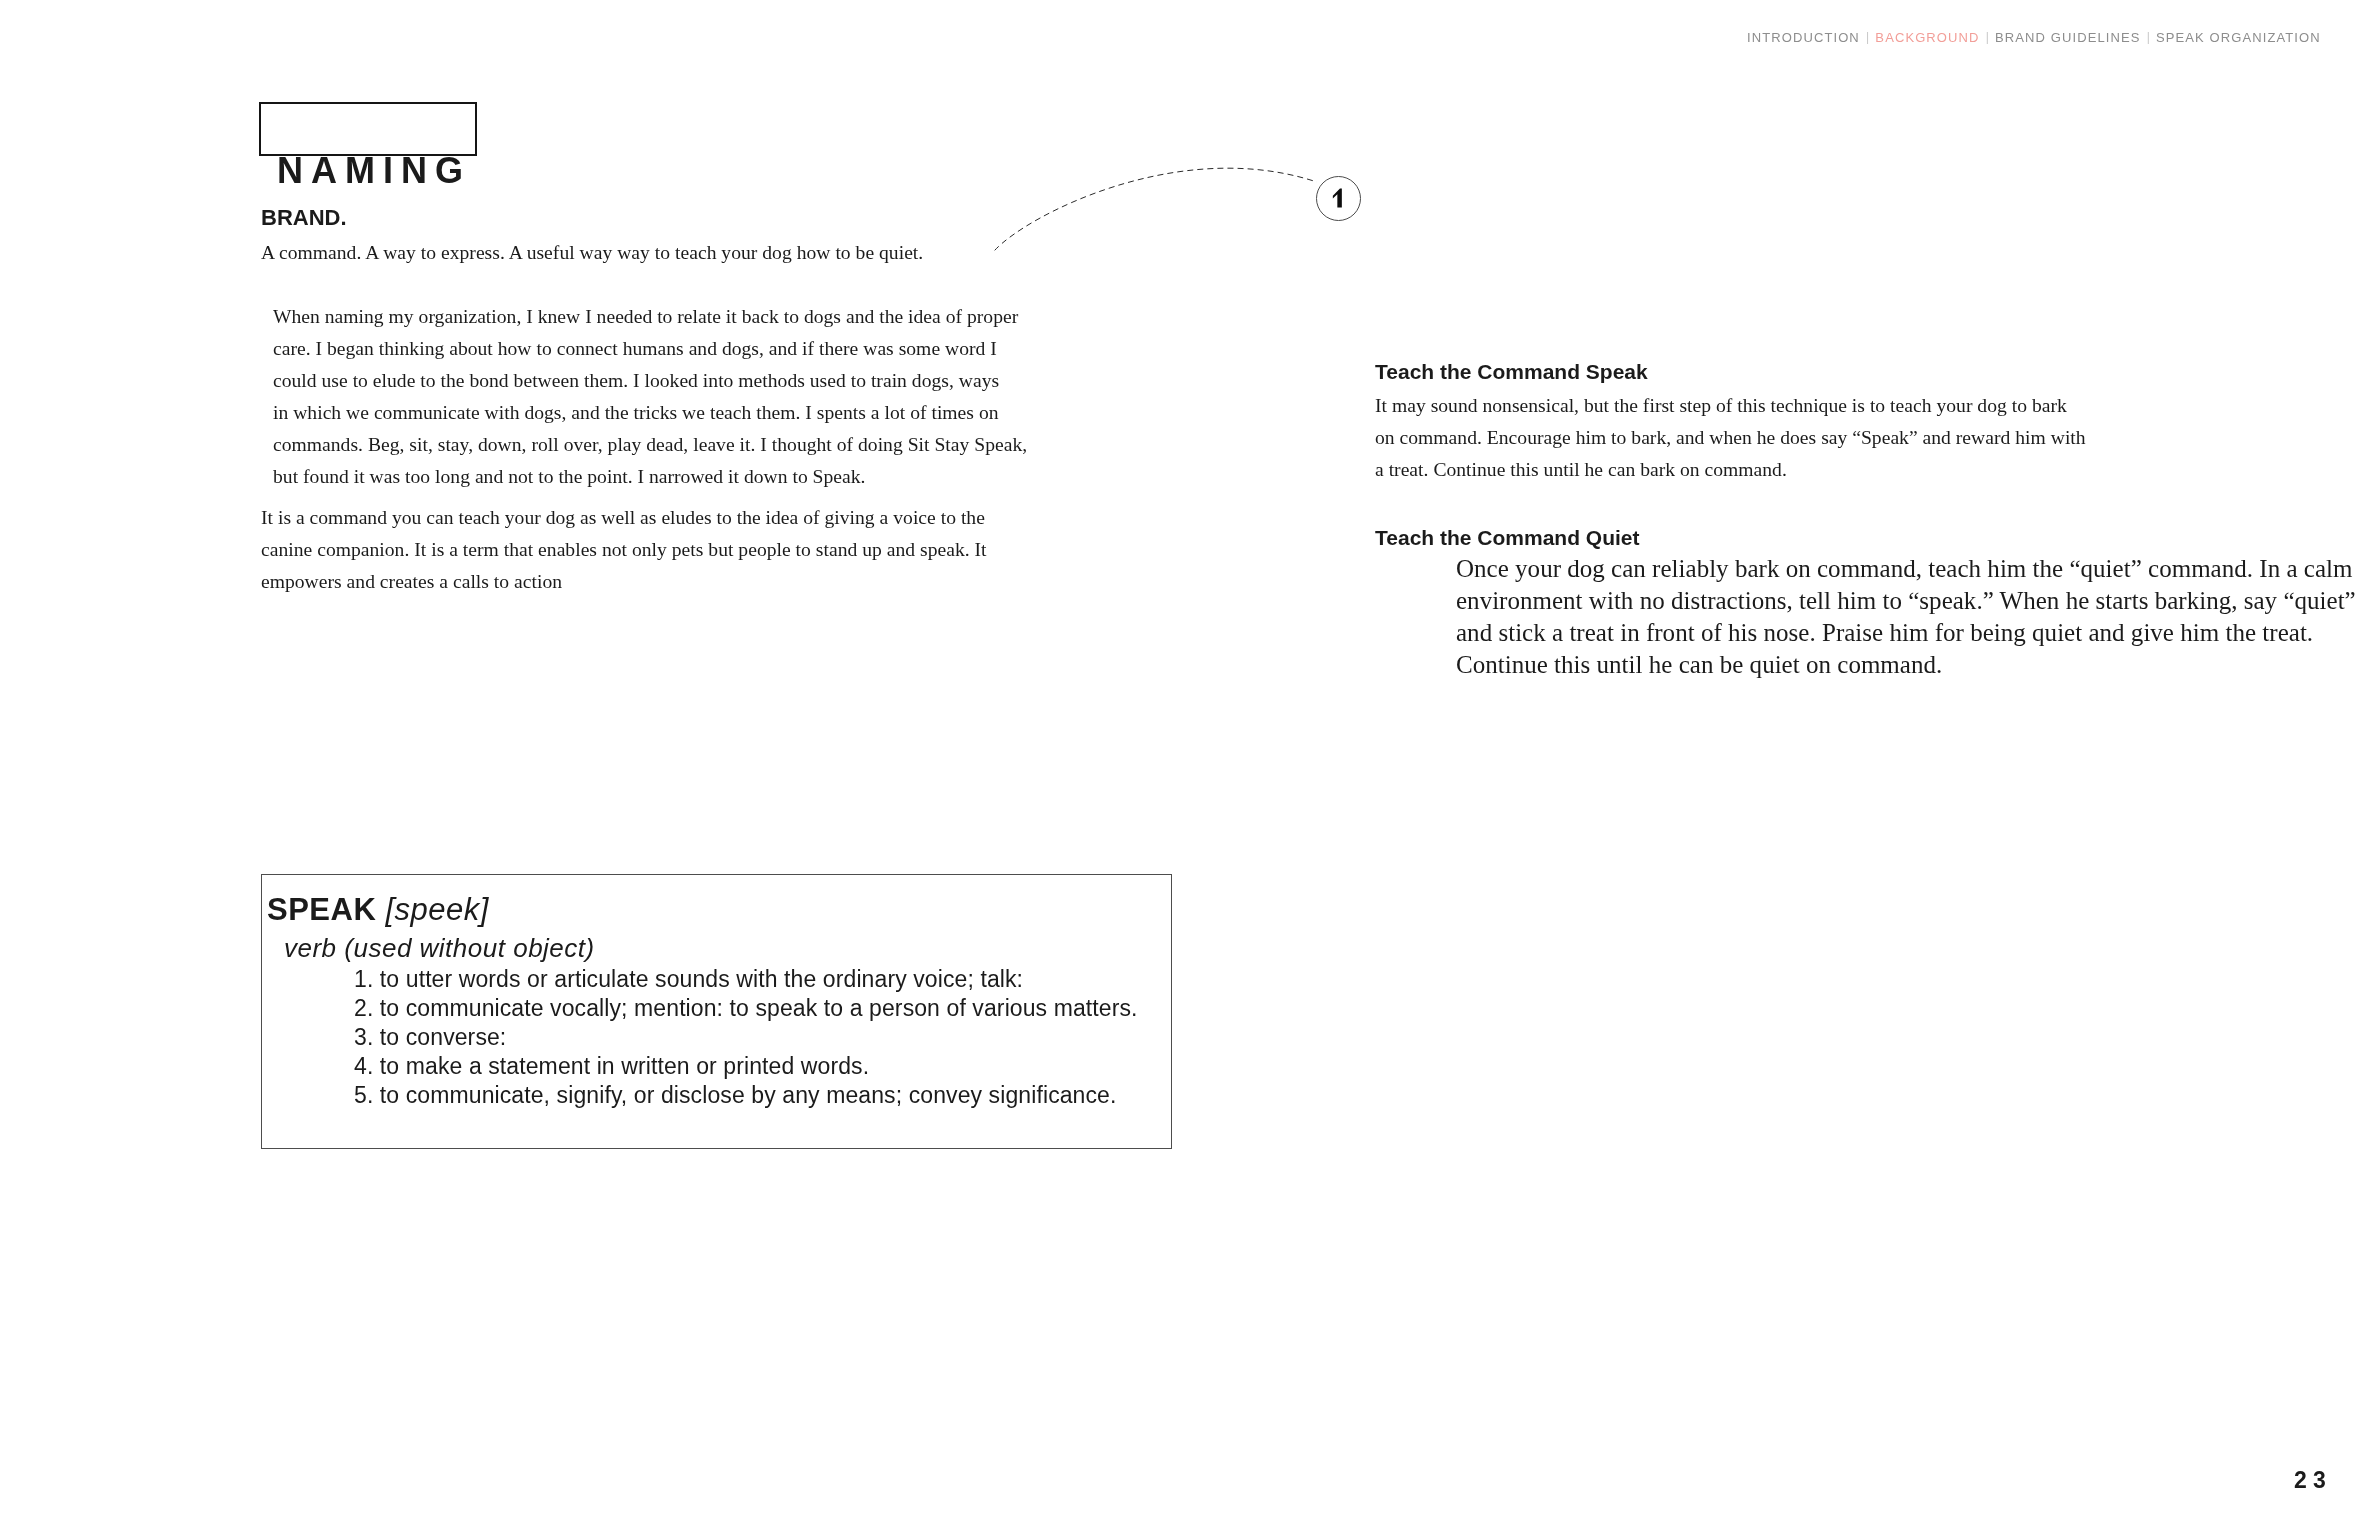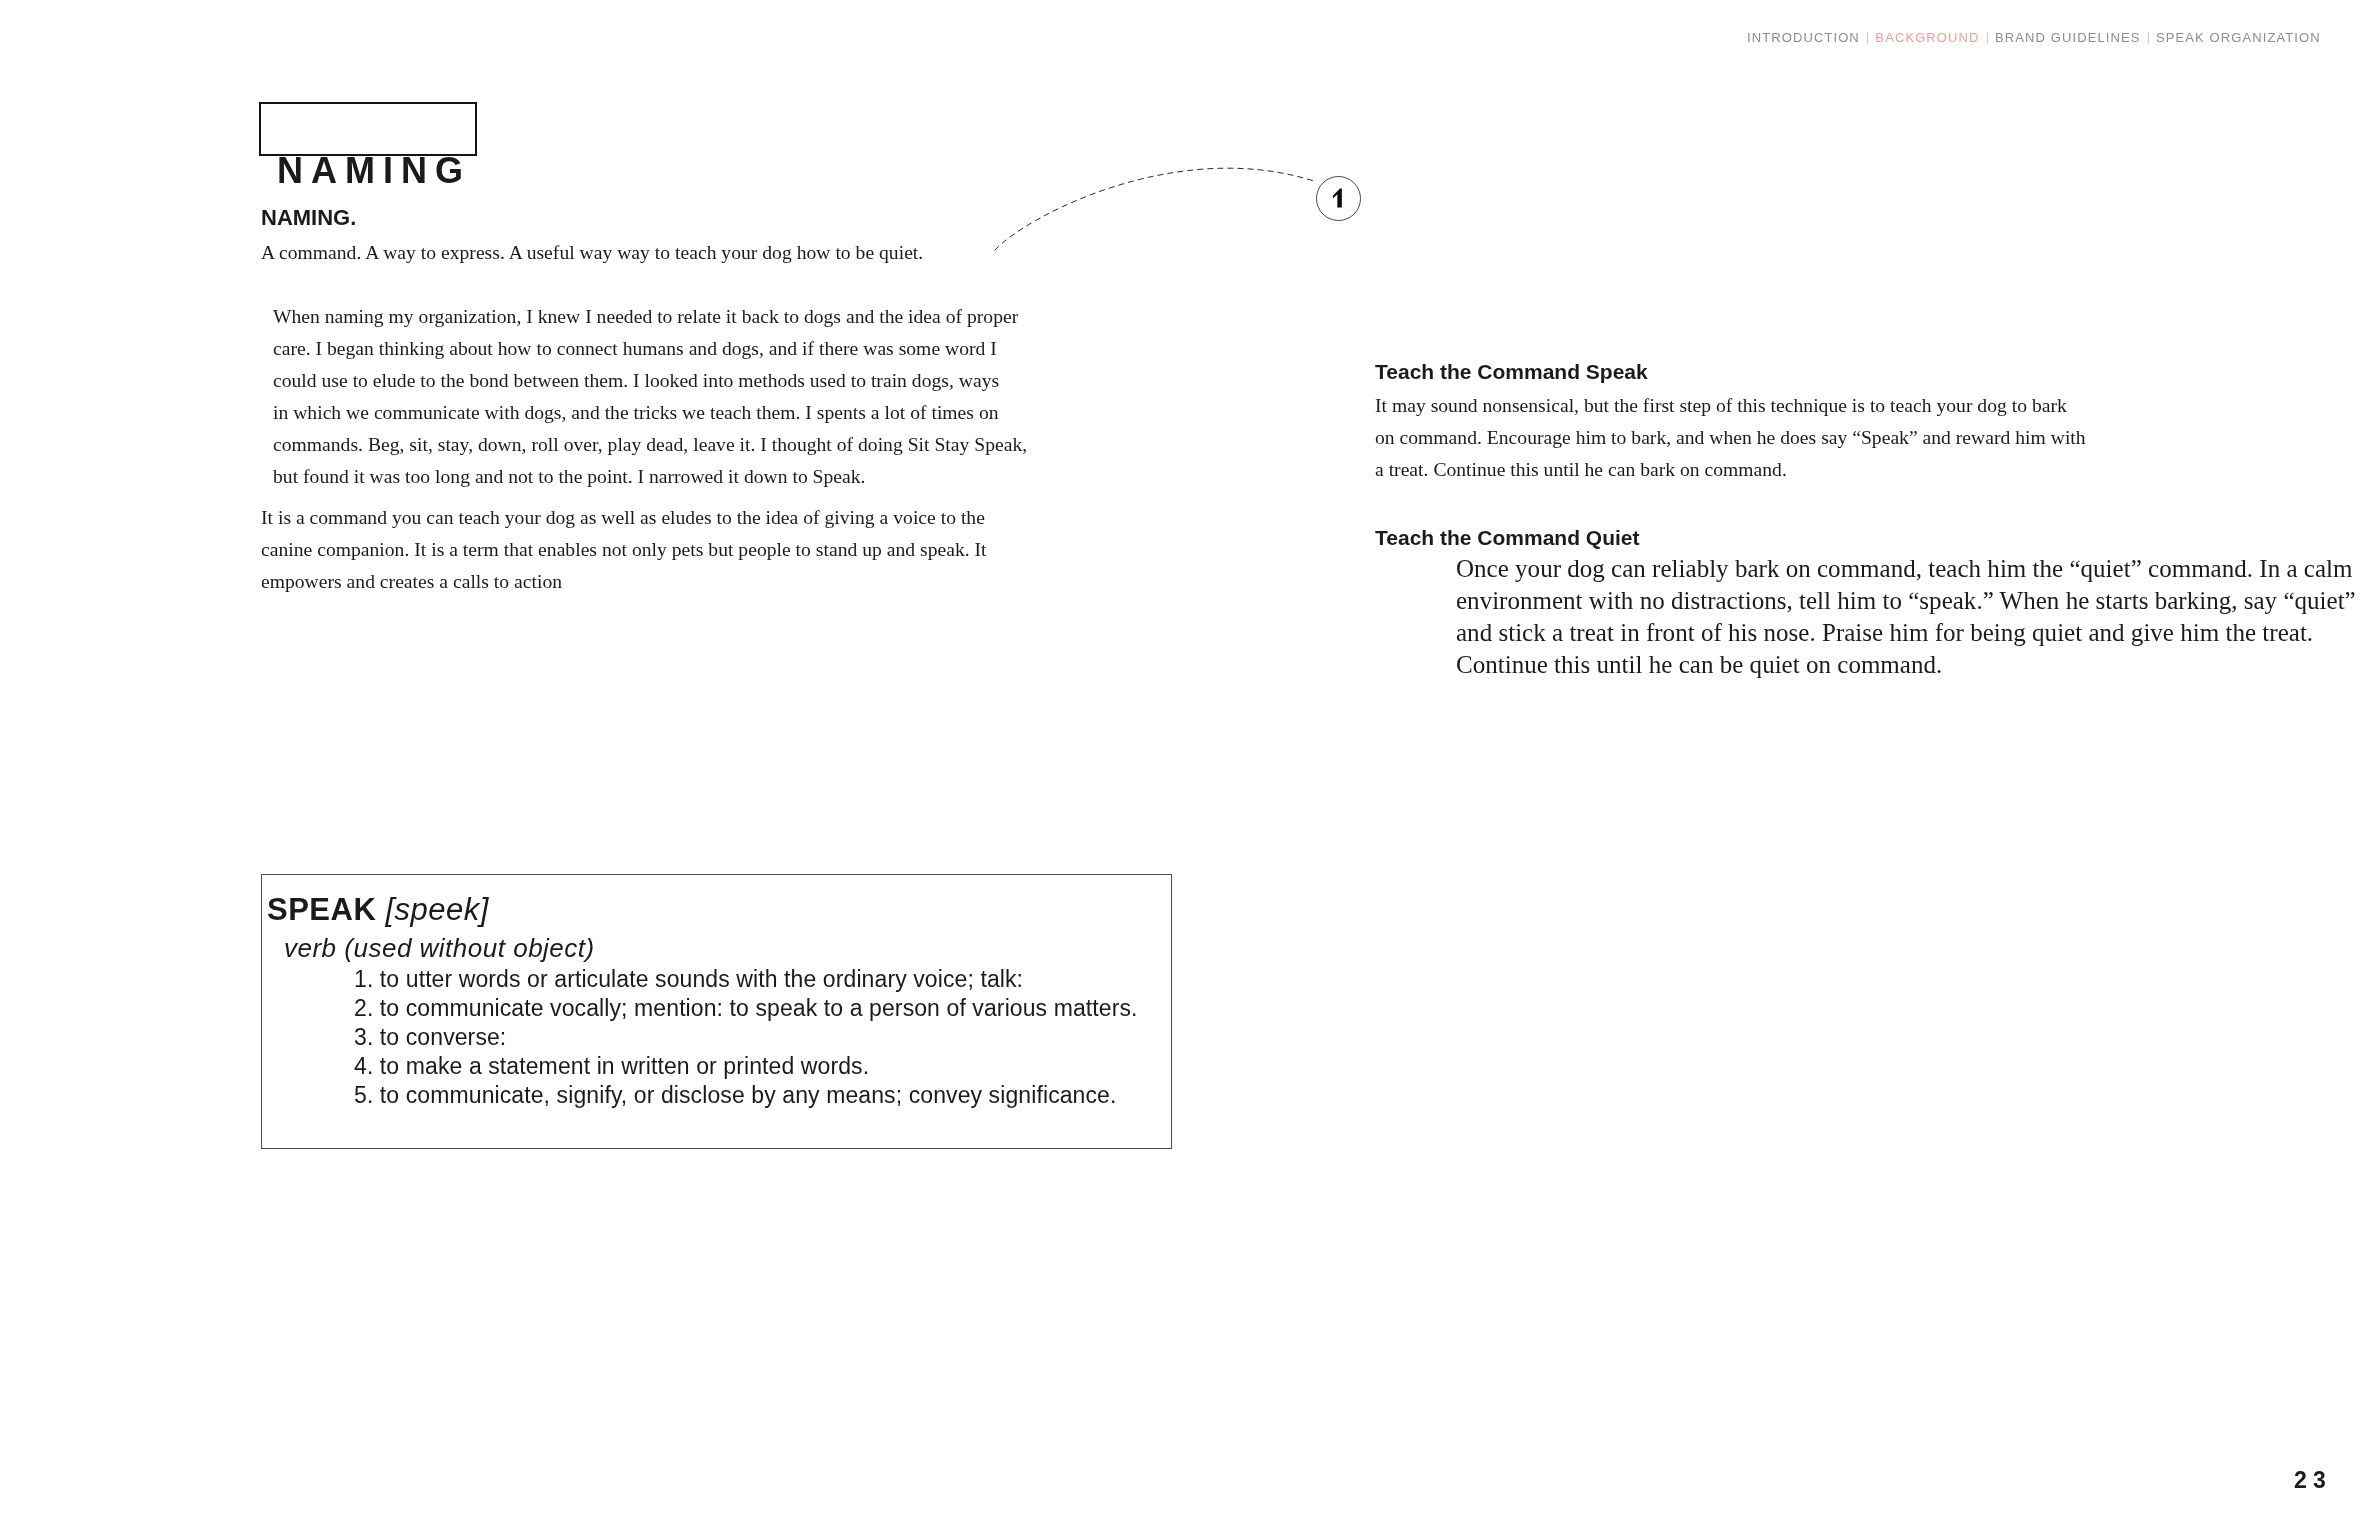--- a/index.html
+++ b/index.html
@@ -50,21 +50,21 @@
 <div class="page">
 
   <div class="topnav">
     <span>INTRODUCTION</span><span class="sep">|</span><span class="active">BACKGROUND</span><span class="sep">|</span><span>BRAND GUIDELINES</span><span class="sep">|</span><span>SPEAK ORGANIZATION</span>
   </div>
 
   <div class="title-box">
     <span class="t">NAMING</span>
   </div>
 
-  <div class="blk bold-t" style="left:261px;top:206px;font-size:22px;line-height:24px;">NAMING.</div>
+  <div class="blk bold-t" style="left:261px;top:206px;font-size:22px;line-height:24px;">BRAND.</div>
   <div class="blk body-t" style="left:261px;top:237px;">A command. A way to express. A useful way way to teach your dog how to be quiet.</div>
   <div class="blk body-t" style="left:261px;top:301px;margin-left:12px;">When naming my organization, I knew I needed to relate it back to dogs and the idea of proper
 care. I began thinking about how to connect humans and dogs, and if there was some word I
 could use to elude to the bond between them. I looked into methods used to train dogs, ways
 in which we communicate with dogs, and the tricks we teach them. I spents a lot of times on
 commands. Beg, sit, stay, down, roll over, play dead, leave it. I thought of doing Sit Stay Speak,
 but found it was too long and not to the point. I narrowed it down to Speak.</div>
   <div class="blk body-t" style="left:261px;top:502px;">It is a command you can teach your dog as well as eludes to the idea of giving a voice to the
 canine companion. It is a term that enables not only pets but people to stand up and speak. It
 empowers and creates a calls to action</div>

